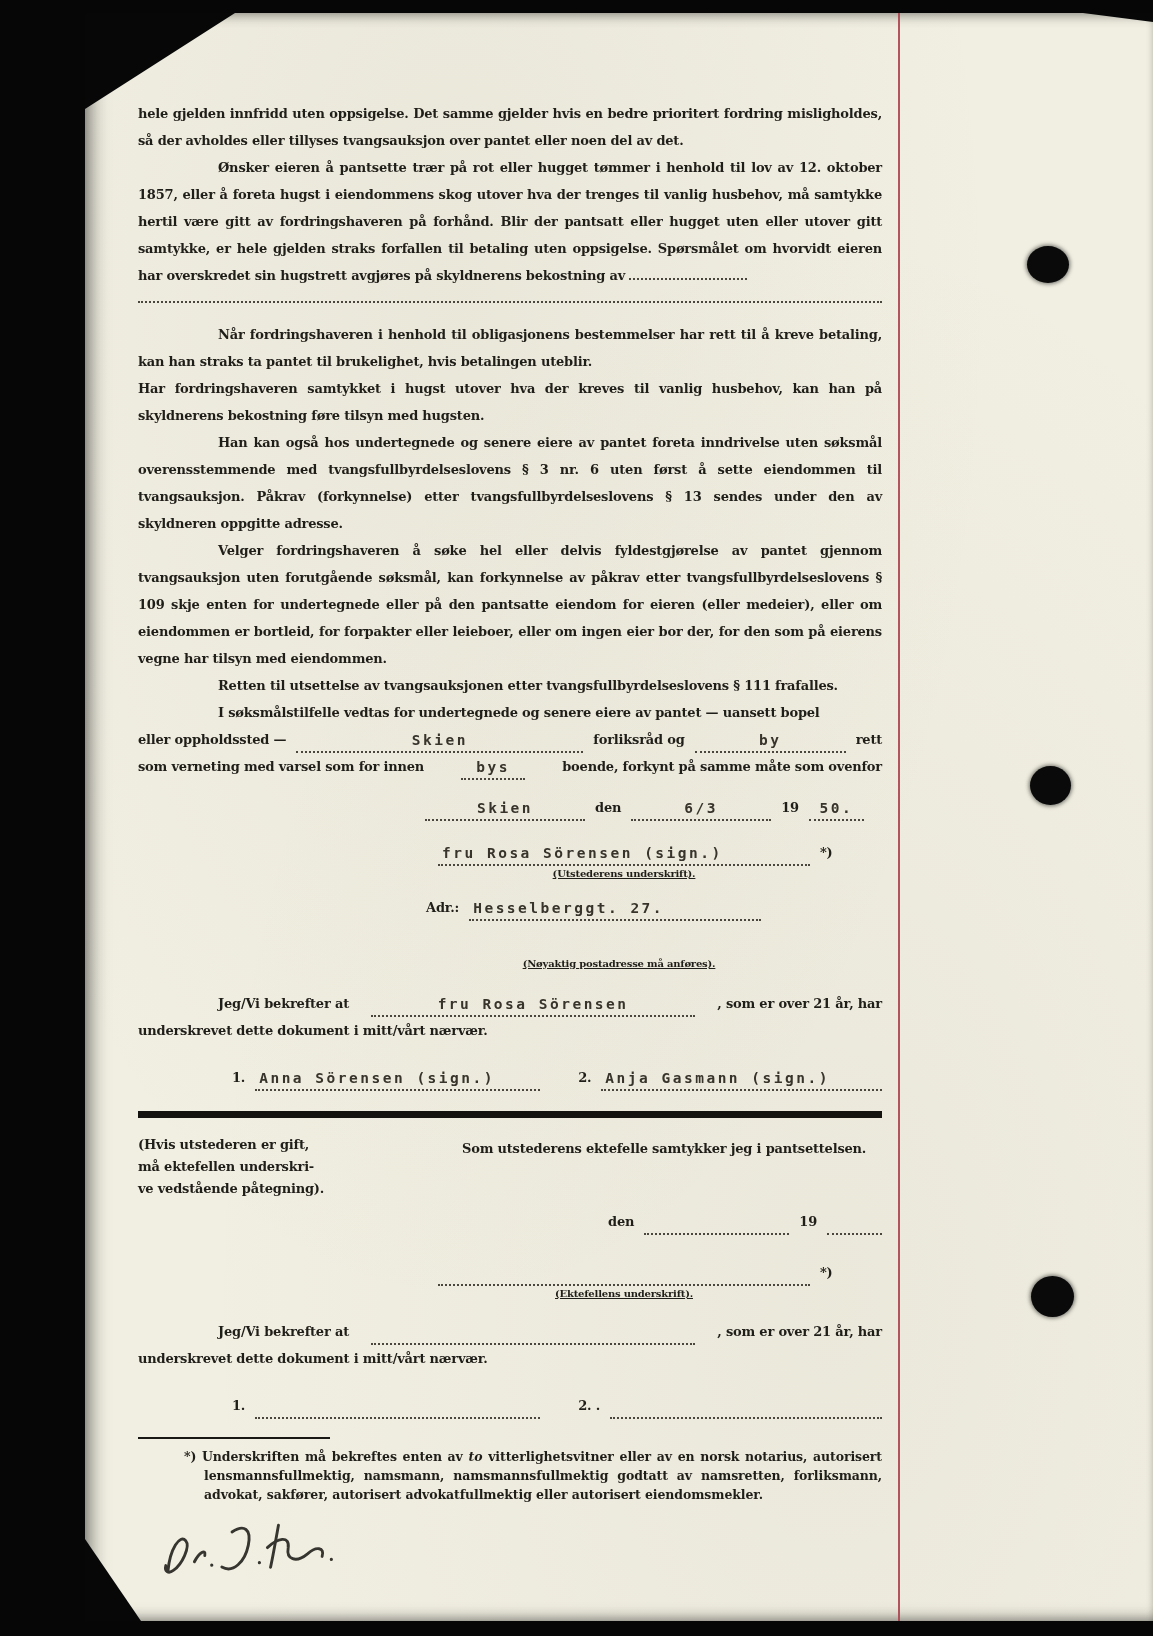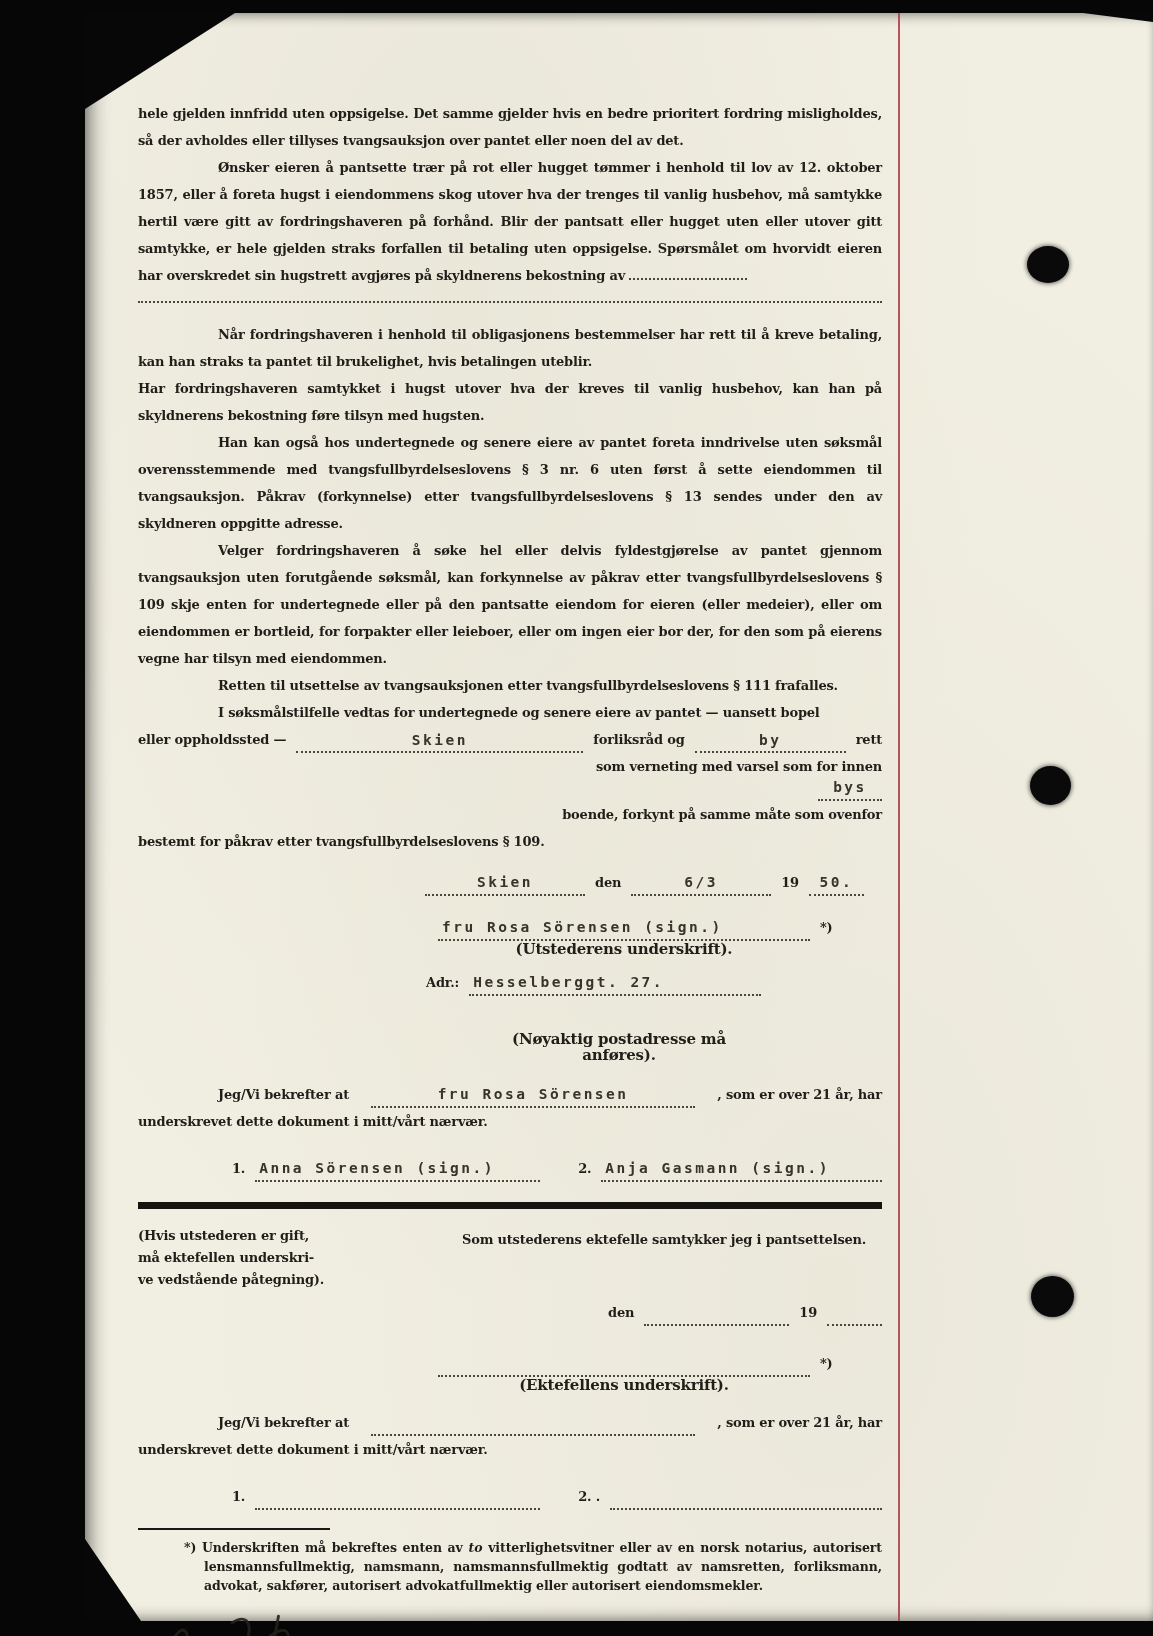--- a/index.html
+++ b/index.html
@@ -58,29 +58,29 @@
   .blank.start { justify-content:flex-start; }
   .tail-dots { display:inline-block; width:118px; height:4px; border-bottom:2px dotted #4a463d; }
   .dotline { height:10px; border-bottom:2px dotted #4a463d; margin:4px 0 18px; }
 
   .frow { display:flex; align-items:flex-end; line-height:27px; }
   .frow > * + * { margin-left:10px; }
   .seg { white-space:nowrap; }
   .grow1 { flex:1; } .grow2 { flex:1.9; }
   .w55 { width:55px; } .w64 { width:64px; } .w140 { width:140px; }
   .w160 { width:160px; } .w285 { width:285px; } .w292 { width:292px; } .w372 { width:372px; }
-  .sp-between { justify-content:space-between;flex-direction:column; }
+  .sp-between { justify-content:space-between; }
   .sp-between > * + * { margin-left:0; }
   .pl80 { padding-left:80px;gap:12px; } .pl94 { padding-left:94px; } .pl287 { padding-left:287px; }
   .pl288 { padding-left:288px; } .pl300 { padding-left:300px; } .pl470 { padding-left:470px; }
 
   .mt8 { margin-top:8px; } .mt12 { margin-top:12px; } .mt14 { margin-top:14px; }
   .mt16 { margin-top:16px; } .mt18 { margin-top:18px; } .mt20 { margin-top:20px; } .mt24 { margin-top:24px; }
 
-  .cap { font-size:15px; line-height:16px; font-weight:700; }
+  .cap { font-size:10px; line-height:16px; font-weight:700;text-decoration:underline; }
   .cap-sig { margin-left:300px; width:372px; text-align:center; }
   .cap-adr { margin-left:335px; width:292px; text-align:center;margin-top:35px; }
   .ref { white-space:nowrap; }
 
   .thickrule { height:7px; background:#15130f; margin:20px 0 16px; }
 
   .spouse { display:flex; align-items:flex-start; margin-top:4px; }
   .spouse-note { width:310px; font-size:13px; line-height:22px; }
   .spouse-consent { flex:1; padding-left:14px; padding-top:1px; }
 
@@ -135,21 +135,20 @@
         </span>
       <span class="seg">rett</span>
     </div>
     <div class="frow sp-between">
       <span class="seg">som verneting med varsel som for innen</span>
       <span class="blank w64">
           <span class="tw">bys</span>
         </span>
       <span class="seg">boende, forkynt på samme måte som ovenfor</span>
     </div>
-    <p class="para">bestemt for påkrav etter tvangsfullbyrdelseslovens § 109.</p>
 
     <div class="frow pl287 mt14">
       <span class="blank w160">
           <span class="tw">Skien</span>
         </span>
       <span class="seg">den</span>
       <span class="blank w140">
           <span class="tw">6/3</span>
         </span>
       <span class="seg">19</span>

